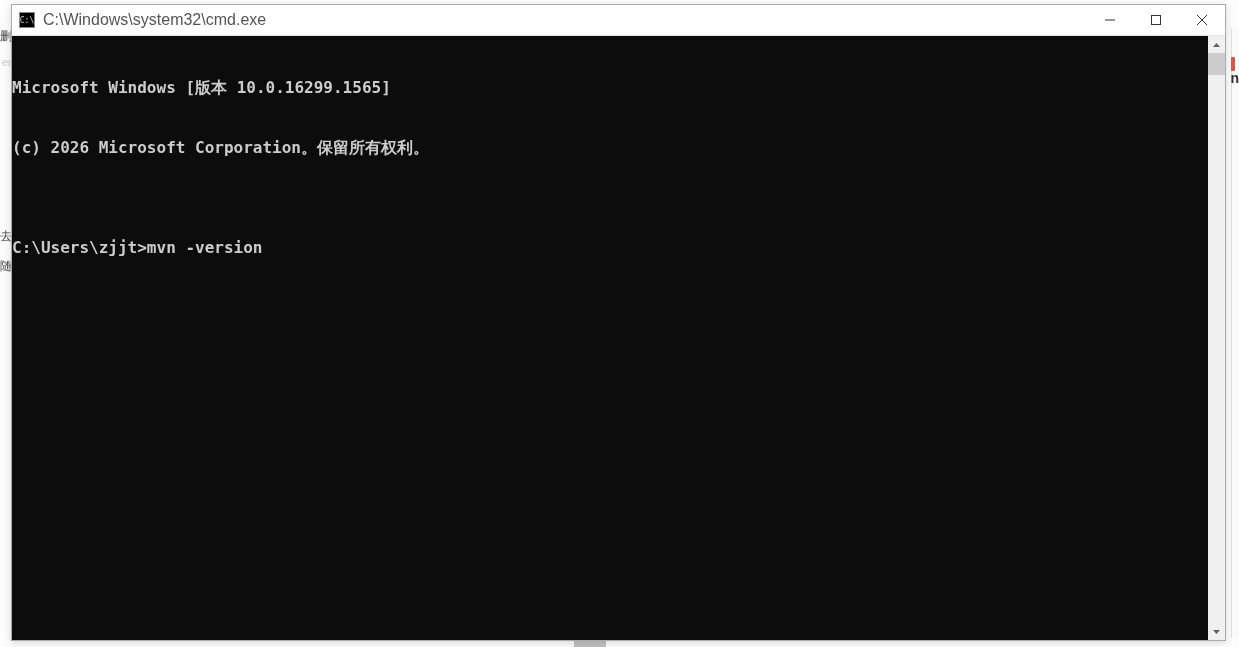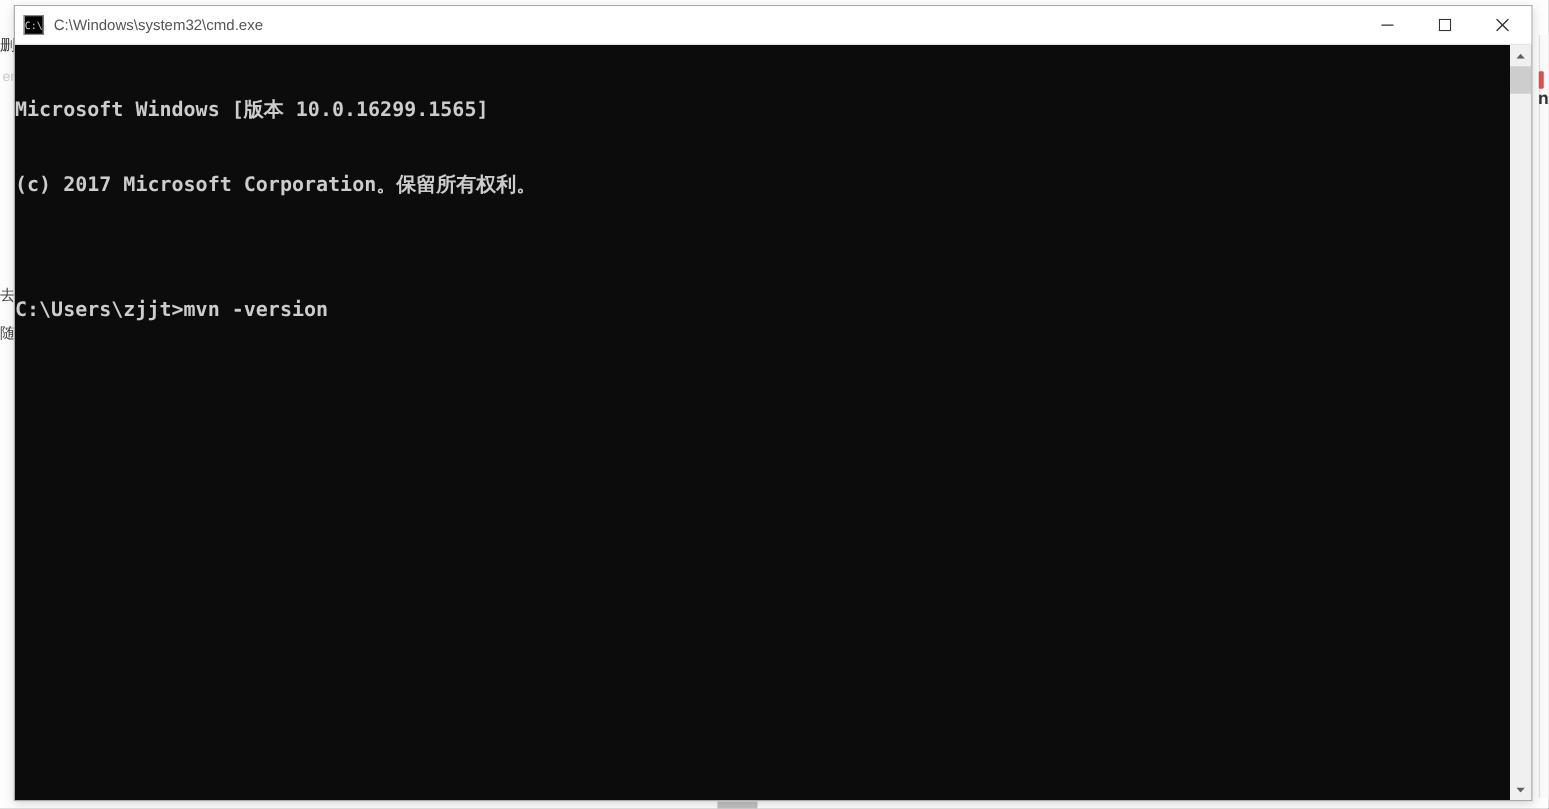--- a/index.html
+++ b/index.html
@@ -91,21 +91,21 @@
       border: 1px solid #888;
       display: flex;
       align-items: center;
       justify-content: center;
       font-size: 8px;
       color: #ccc;
       font-family: monospace;
     }
     .title-text {
       flex: 1;
-      font-size: 12px;
+      font-size: 16px;
       color: #555;
       padding-left: 2px;
     }
     .window-controls {
       display: flex;
       height: 100%;
     }
     .win-btn {
       width: 46px;
       height: 100%;
@@ -240,21 +240,21 @@
         <svg viewBox="0 0 10 10">
             <line x1="0" y1="0" x2="10" y2="10" stroke="#333" stroke-width="1"></line>
             <line x1="10" y1="0" x2="0" y2="10" stroke="#333" stroke-width="1"></line>
           </svg>
       </button>
     </div>
   </div>
   <div class="terminal-area">
     <div class="terminal-content">
       <span class="terminal-line">Microsoft Windows [版本 10.0.16299.1565]</span>
-      <span class="terminal-line">(c) 2017 Microsoft Corporation。保留所有权利。</span>
+      <span class="terminal-line">(c) 2026 Microsoft Corporation。保留所有权利。</span>
       <span class="terminal-line"></span>
       <span class="terminal-line">C:\Users\zjjt&gt;mvn -version</span>
     </div>
     <div class="scrollbar">
       <div class="scroll-arrow">
         <svg viewBox="0 0 7 4">
             <polygon points="3.5,0 7,4 0,4" fill="#606060"></polygon>
           </svg>
       </div>
       <div class="scroll-track">

